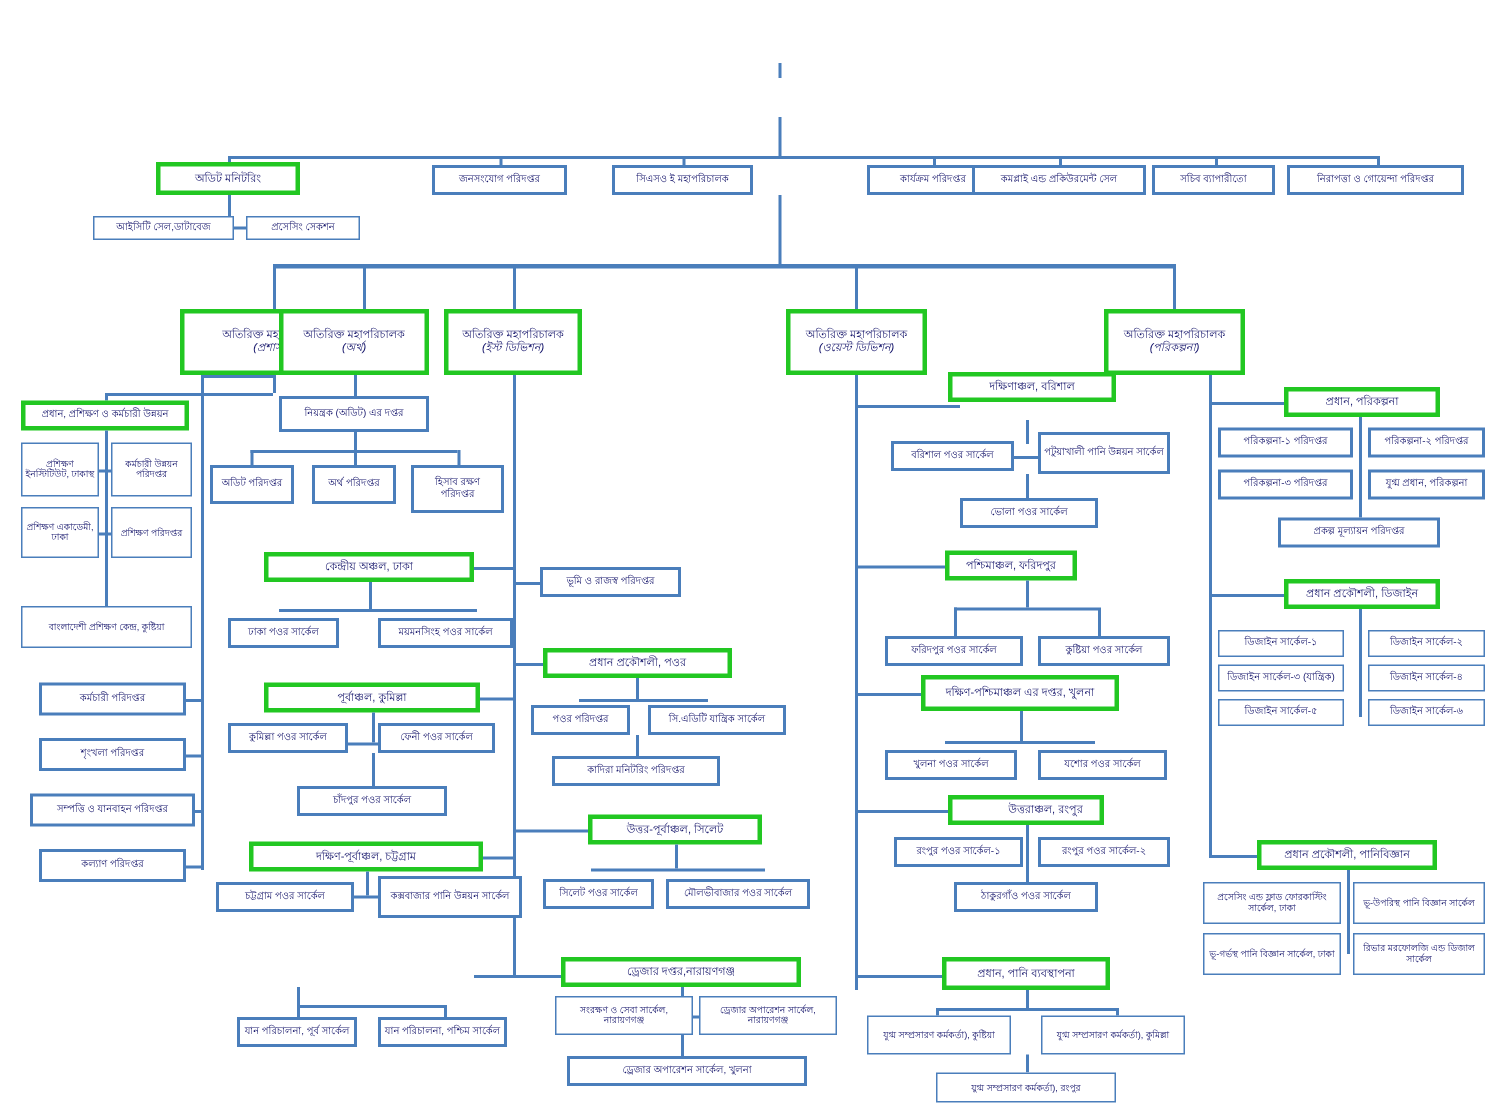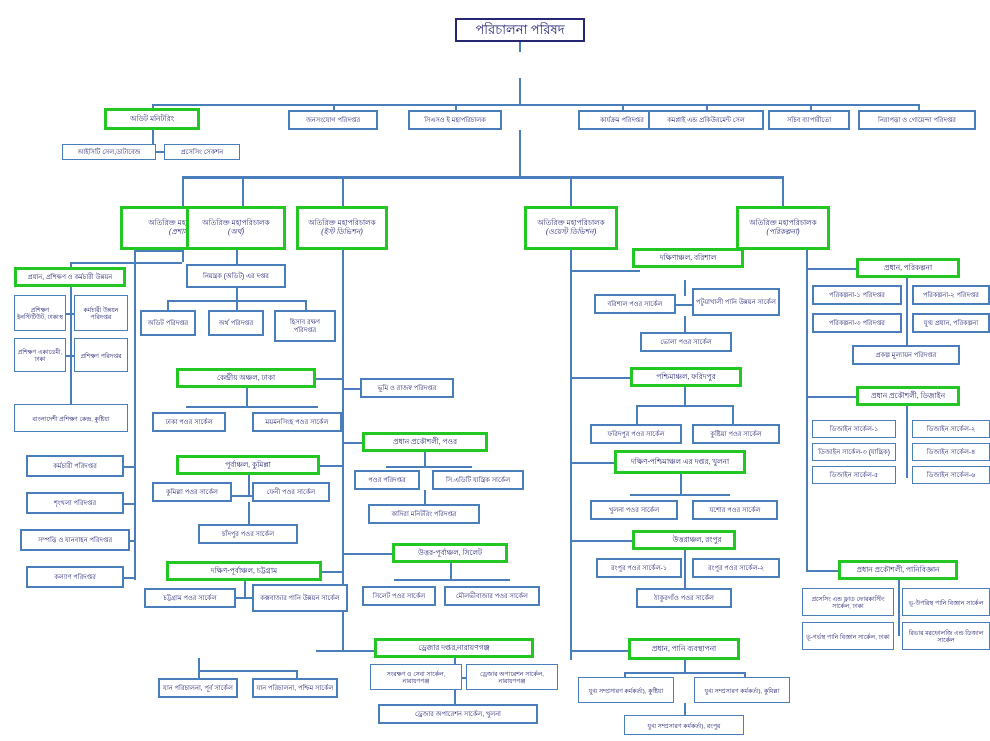--- a/index.html
+++ b/index.html
@@ -35,33 +35,30 @@
   }
   .node span{display:block;width:100%;}
   
   .b-navy{border:2px solid #262673;}
   .b-brown{border:3px solid #9c3a10;}
   .b-green{border:3px solid #22c722;}
   .b-blue{border:1px solid #4a7ebb;}
   .b-blue2{border:2px solid #4a7ebb;}
   
   .t13{font-size:13px;}
-  .t8{font-size:7.4px;font-family:Liberation Serif, serif;}
+  .t8{font-size:7.4px;}
   .t7{font-size:6.6px;}
   .t65{font-size:6.1px;}
   .sub{font-style:italic;}
 </style>
 </head>
 <body>
 
 <div id="chart">
 
-  <div class="node b-navy t13" style="left:455px;top:18px;width:130px;height:24px;">
-    <span>পরিচালনা পরিষদ</span>
-  </div>
 
   <div class="ln v" style="left:519px;top:42px;height:10px;"></div>
   <div class="ln v" style="left:519px;top:78px;height:26px;"></div>
   <div class="ln h" style="left:152px;top:104px;width:766px;"></div>
 
   <div class="ln v" style="left:152px;top:104px;height:9px;"></div>
   <div class="ln v" style="left:333px;top:104px;height:9px;"></div>
   <div class="ln v" style="left:455px;top:104px;height:9px;"></div>
   <div class="ln v" style="left:622px;top:104px;height:9px;"></div>
   <div class="ln v" style="left:706px;top:104px;height:9px;"></div>
@@ -322,21 +319,21 @@
   </div>
   <div class="node b-blue2 t7" style="left:692px;top:288px;width:88px;height:28px;">
     <span>পটুয়াখালী পানি উন্নয়ন সার্কেল</span>
   </div>
   <div class="ln v" style="left:684px;top:316px;height:16px;"></div>
   <div class="node b-blue2 t7" style="left:640px;top:332px;width:92px;height:20px;">
     <span>ভোলা পওর সার্কেল</span>
   </div>
 
   <div class="ln h" style="left:570px;top:377px;width:66px;"></div>
-  <div class="node b-green t8" style="left:630px;top:367px;width:112px;height:20px;">
+  <div class="node b-green t8" style="left:630px;top:367px;width:88px;height:20px;">
     <span>পশ্চিমাঞ্চল, ফরিদপুর</span>
   </div>
   <div class="ln v" style="left:684px;top:387px;height:18px;"></div>
   <div class="ln h" style="left:636px;top:405px;width:96px;"></div>
   <div class="node b-blue2 t7" style="left:590px;top:424px;width:92px;height:20px;">
     <span>ফরিদপুর পওর সার্কেল</span>
   </div>
   <div class="node b-blue2 t7" style="left:692px;top:424px;width:88px;height:20px;">
     <span>কুষ্টিয়া পওর সার্কেল</span>
   </div>

